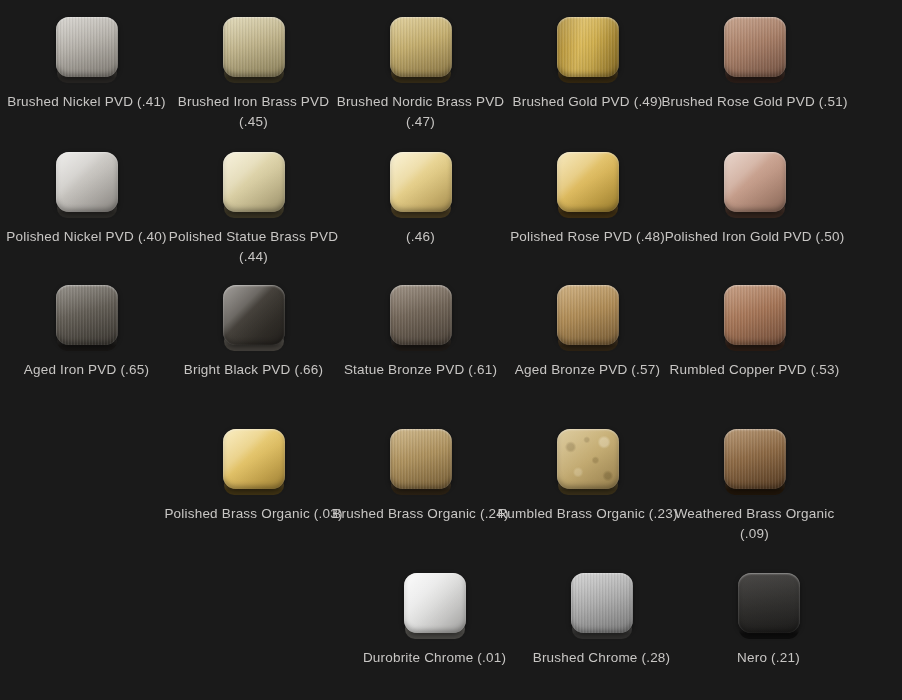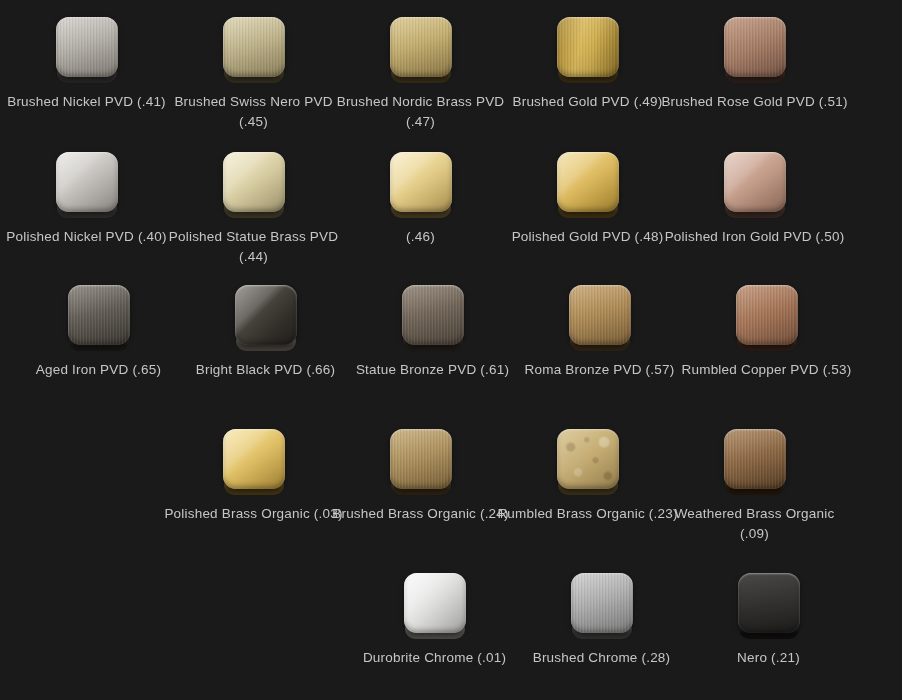--- a/index.html
+++ b/index.html
@@ -3,21 +3,21 @@
 <meta charset="utf-8">
 <style>
   * { margin:0; padding:0; box-sizing:border-box; }
   html,body { width:902px; height:700px; overflow:hidden; }
   body { font-family:"Liberation Sans", sans-serif; background:#1a1a1a; }
 
   .grid { position:relative; width:752px; height:700px; }
   .row  { position:absolute; display:flex; }
   .r1 { top:17px;  left:3px; }
   .r2 { top:152px; left:3px; }
-  .r3 { top:285px; left:15px; }
+  .r3 { top:285px; left:3px; }
   .r4 { top:429px; left:170px; }
   .r5 { top:573px; left:351px; }
 
   .tile { width:167px; display:flex; flex-direction:column; align-items:center; cursor:pointer; }
 
   .swatch { position:relative; width:62px; height:66px; margin-bottom:9px; }
   .lip {
     position:absolute; left:1px; bottom:0; width:60px; height:20px;
     border-radius:11px;
     background-image:linear-gradient(180deg, rgba(255,255,255,.14), rgba(0,0,0,.40) 75%);
@@ -85,21 +85,21 @@
           <div>Brushed Nickel PVD (.41)</div>
         </div>
   </div>
 
   <div class="tile">
     <div class="swatch brushed">
       <div class="lip" style="background-color: rgb(80, 72, 47);"></div>
       <div class="face" style="background: linear-gradient(160deg, rgb(220, 211, 174), rgb(192, 180, 140) 45%, rgb(152, 140, 98));"></div>
     </div>
     <div class="label">
-          <div>Brushed Swiss Nero PVD</div>
+          <div>Brushed Iron Brass PVD</div>
           <div>(.45)</div>
         </div>
   </div>
 
   <div class="tile">
     <div class="swatch brushed">
       <div class="lip" style="background-color: rgb(85, 70, 36);"></div>
       <div class="face" style="background: linear-gradient(160deg, rgb(218, 199, 140), rgb(195, 173, 110) 45%, rgb(151, 129, 75));"></div>
     </div>
     <div class="label">
@@ -159,21 +159,21 @@
           <div>(.46)</div>
         </div>
   </div>
 
   <div class="tile">
     <div class="swatch polished">
       <div class="lip" style="background-color: rgb(99, 73, 28);"></div>
       <div class="face" style="background: linear-gradient(150deg, rgb(239, 213, 134), rgb(220, 184, 90) 50%, rgb(176, 143, 53));"></div>
     </div>
     <div class="label">
-          <div>Polished Gold PVD (.48)</div>
+          <div>Polished Rose PVD (.48)</div>
         </div>
   </div>
 
   <div class="tile">
     <div class="swatch polished">
       <div class="lip" style="background-color: rgb(85, 60, 48);"></div>
       <div class="face" style="background: linear-gradient(150deg, rgb(215, 179, 161), rgb(195, 154, 135) 50%, rgb(157, 119, 101));"></div>
     </div>
     <div class="label">
           <div>Polished Iron Gold PVD (.50)</div>
@@ -210,21 +210,21 @@
           <div>Statue Bronze PVD (.61)</div>
         </div>
   </div>
 
   <div class="tile">
     <div class="swatch brushed">
       <div class="lip" style="background-color: rgb(74, 56, 32);"></div>
       <div class="face" style="background: linear-gradient(160deg, rgb(197, 162, 108), rgb(173, 138, 85) 50%, rgb(132, 102, 60));"></div>
     </div>
     <div class="label">
-          <div>Roma Bronze PVD (.57)</div>
+          <div>Aged Bronze PVD (.57)</div>
         </div>
   </div>
 
   <div class="tile">
     <div class="swatch brushed">
       <div class="lip" style="background-color: rgb(66, 43, 32);"></div>
       <div class="face" style="background: linear-gradient(150deg, rgb(189, 143, 112), rgb(164, 116, 86) 50%, rgb(126, 86, 64));"></div>
     </div>
     <div class="label">
           <div>Rumbled Copper PVD (.53)</div>

